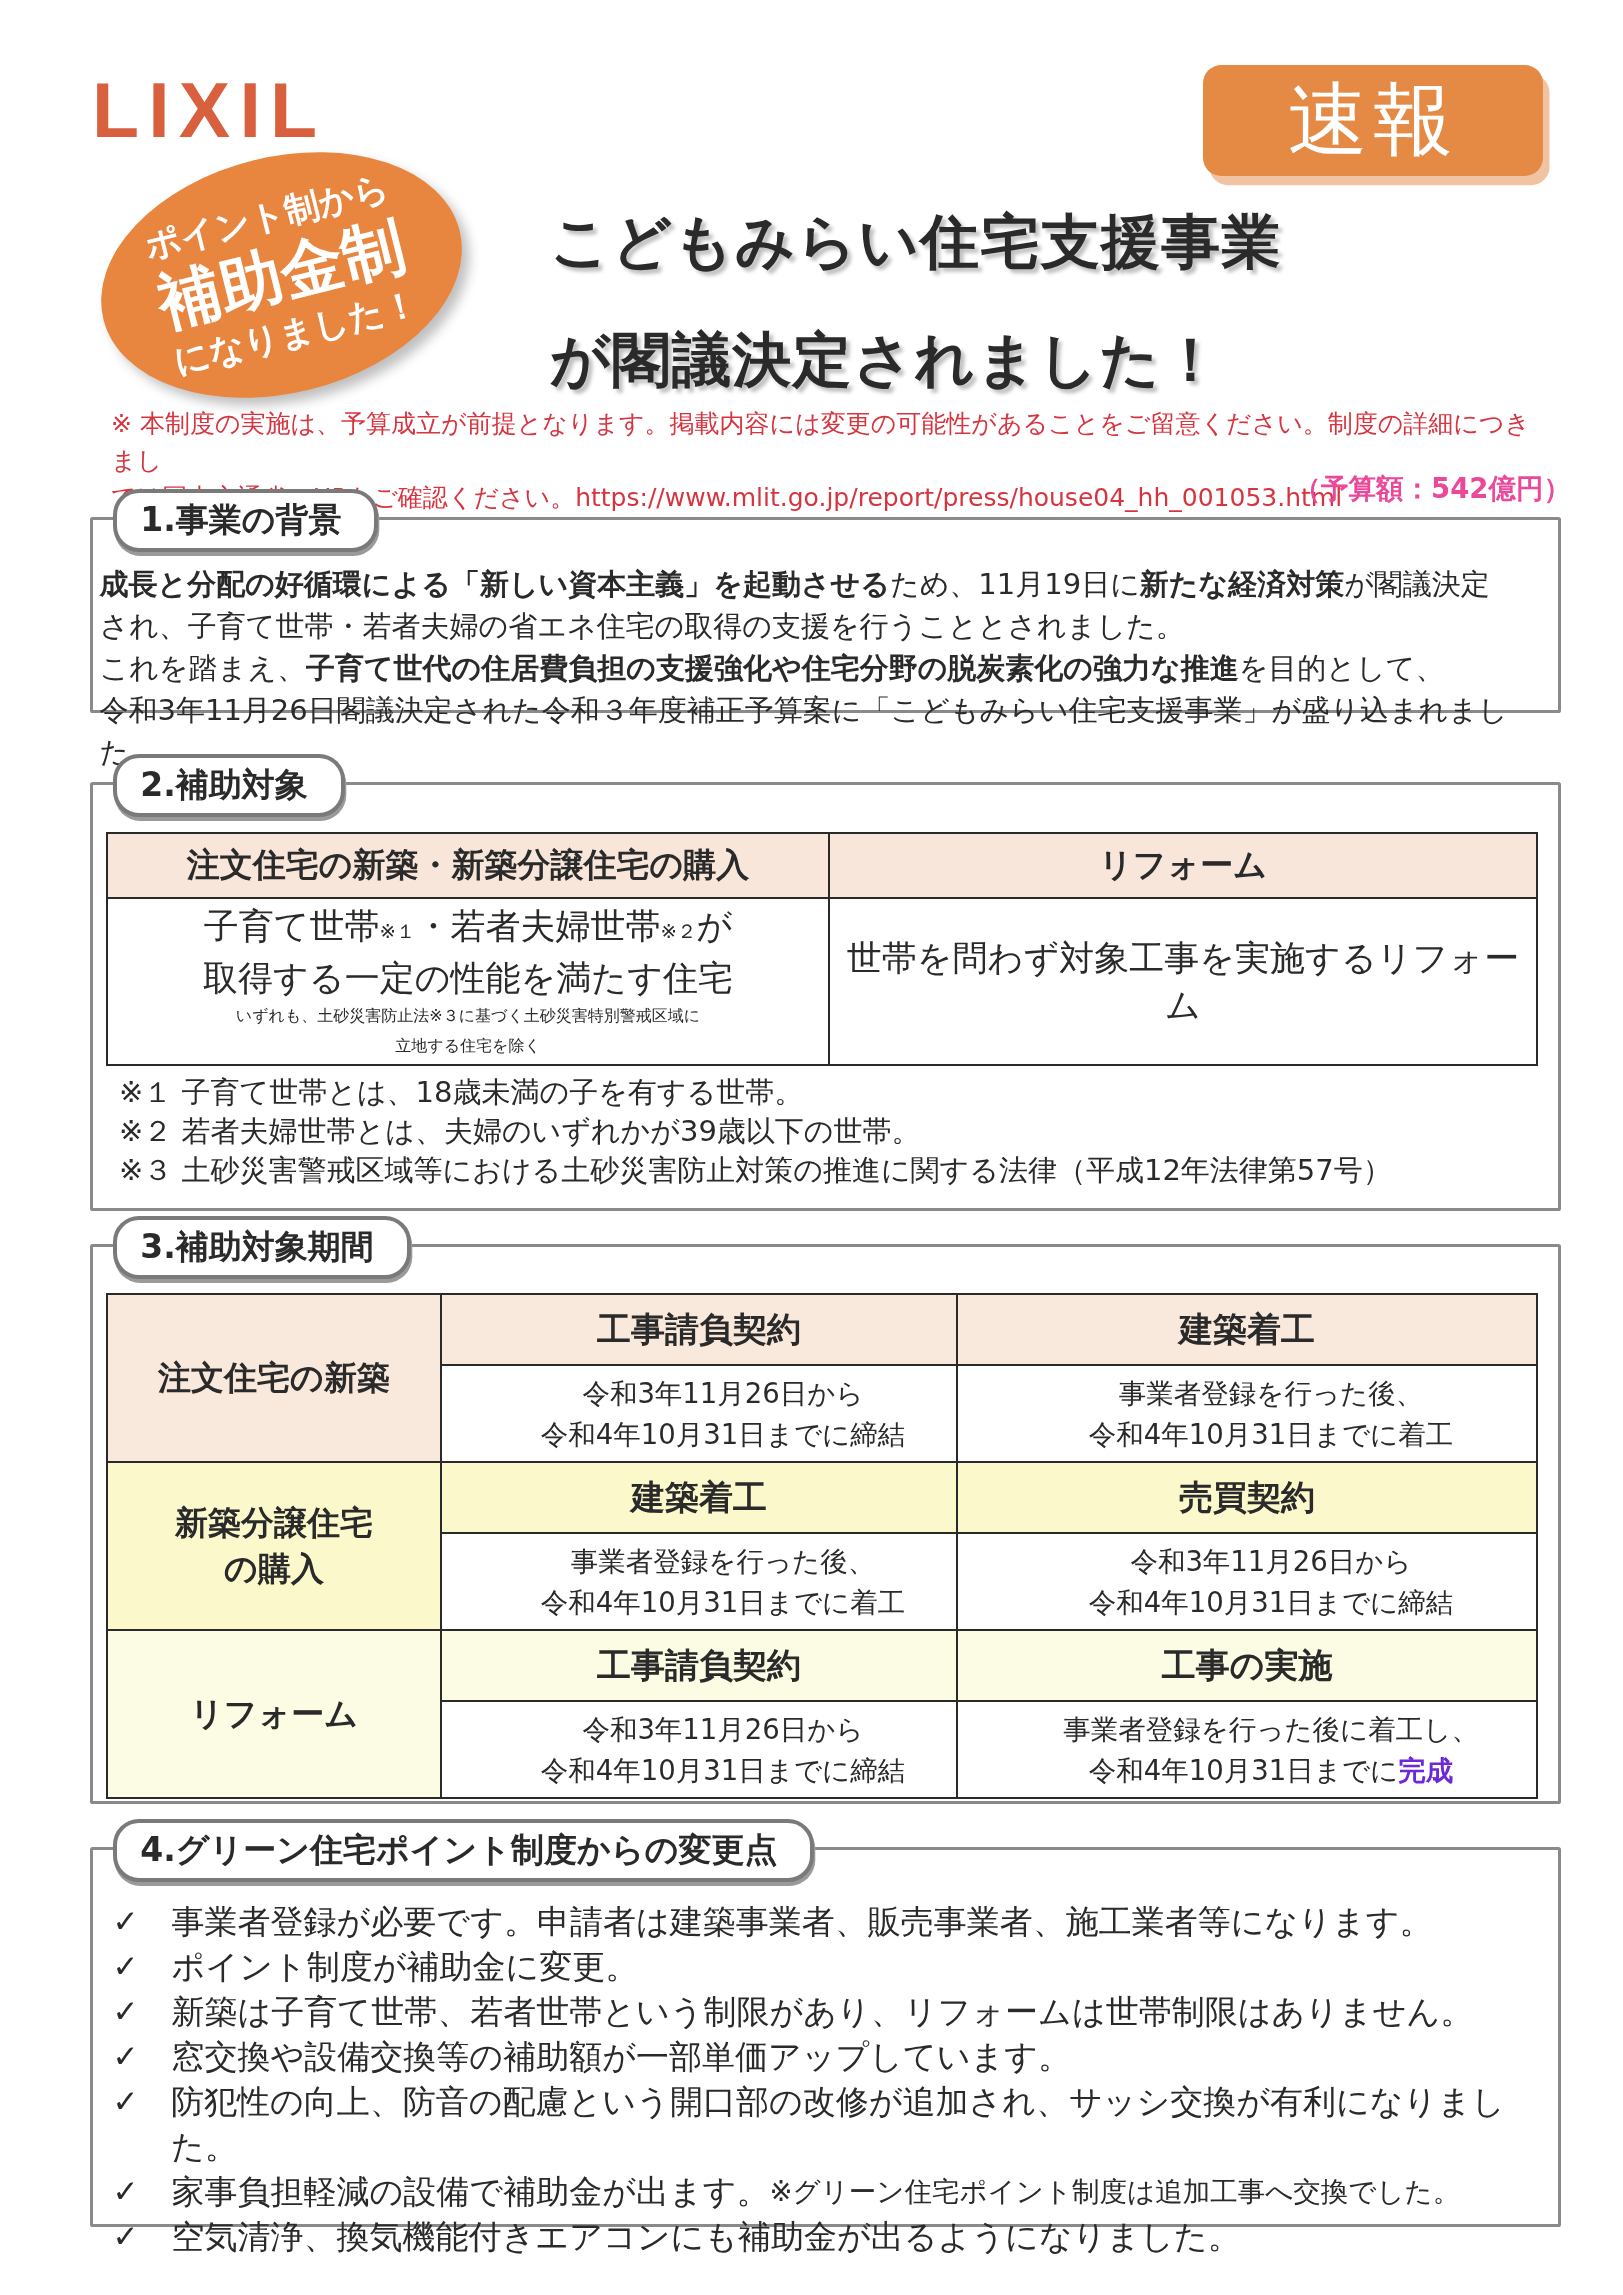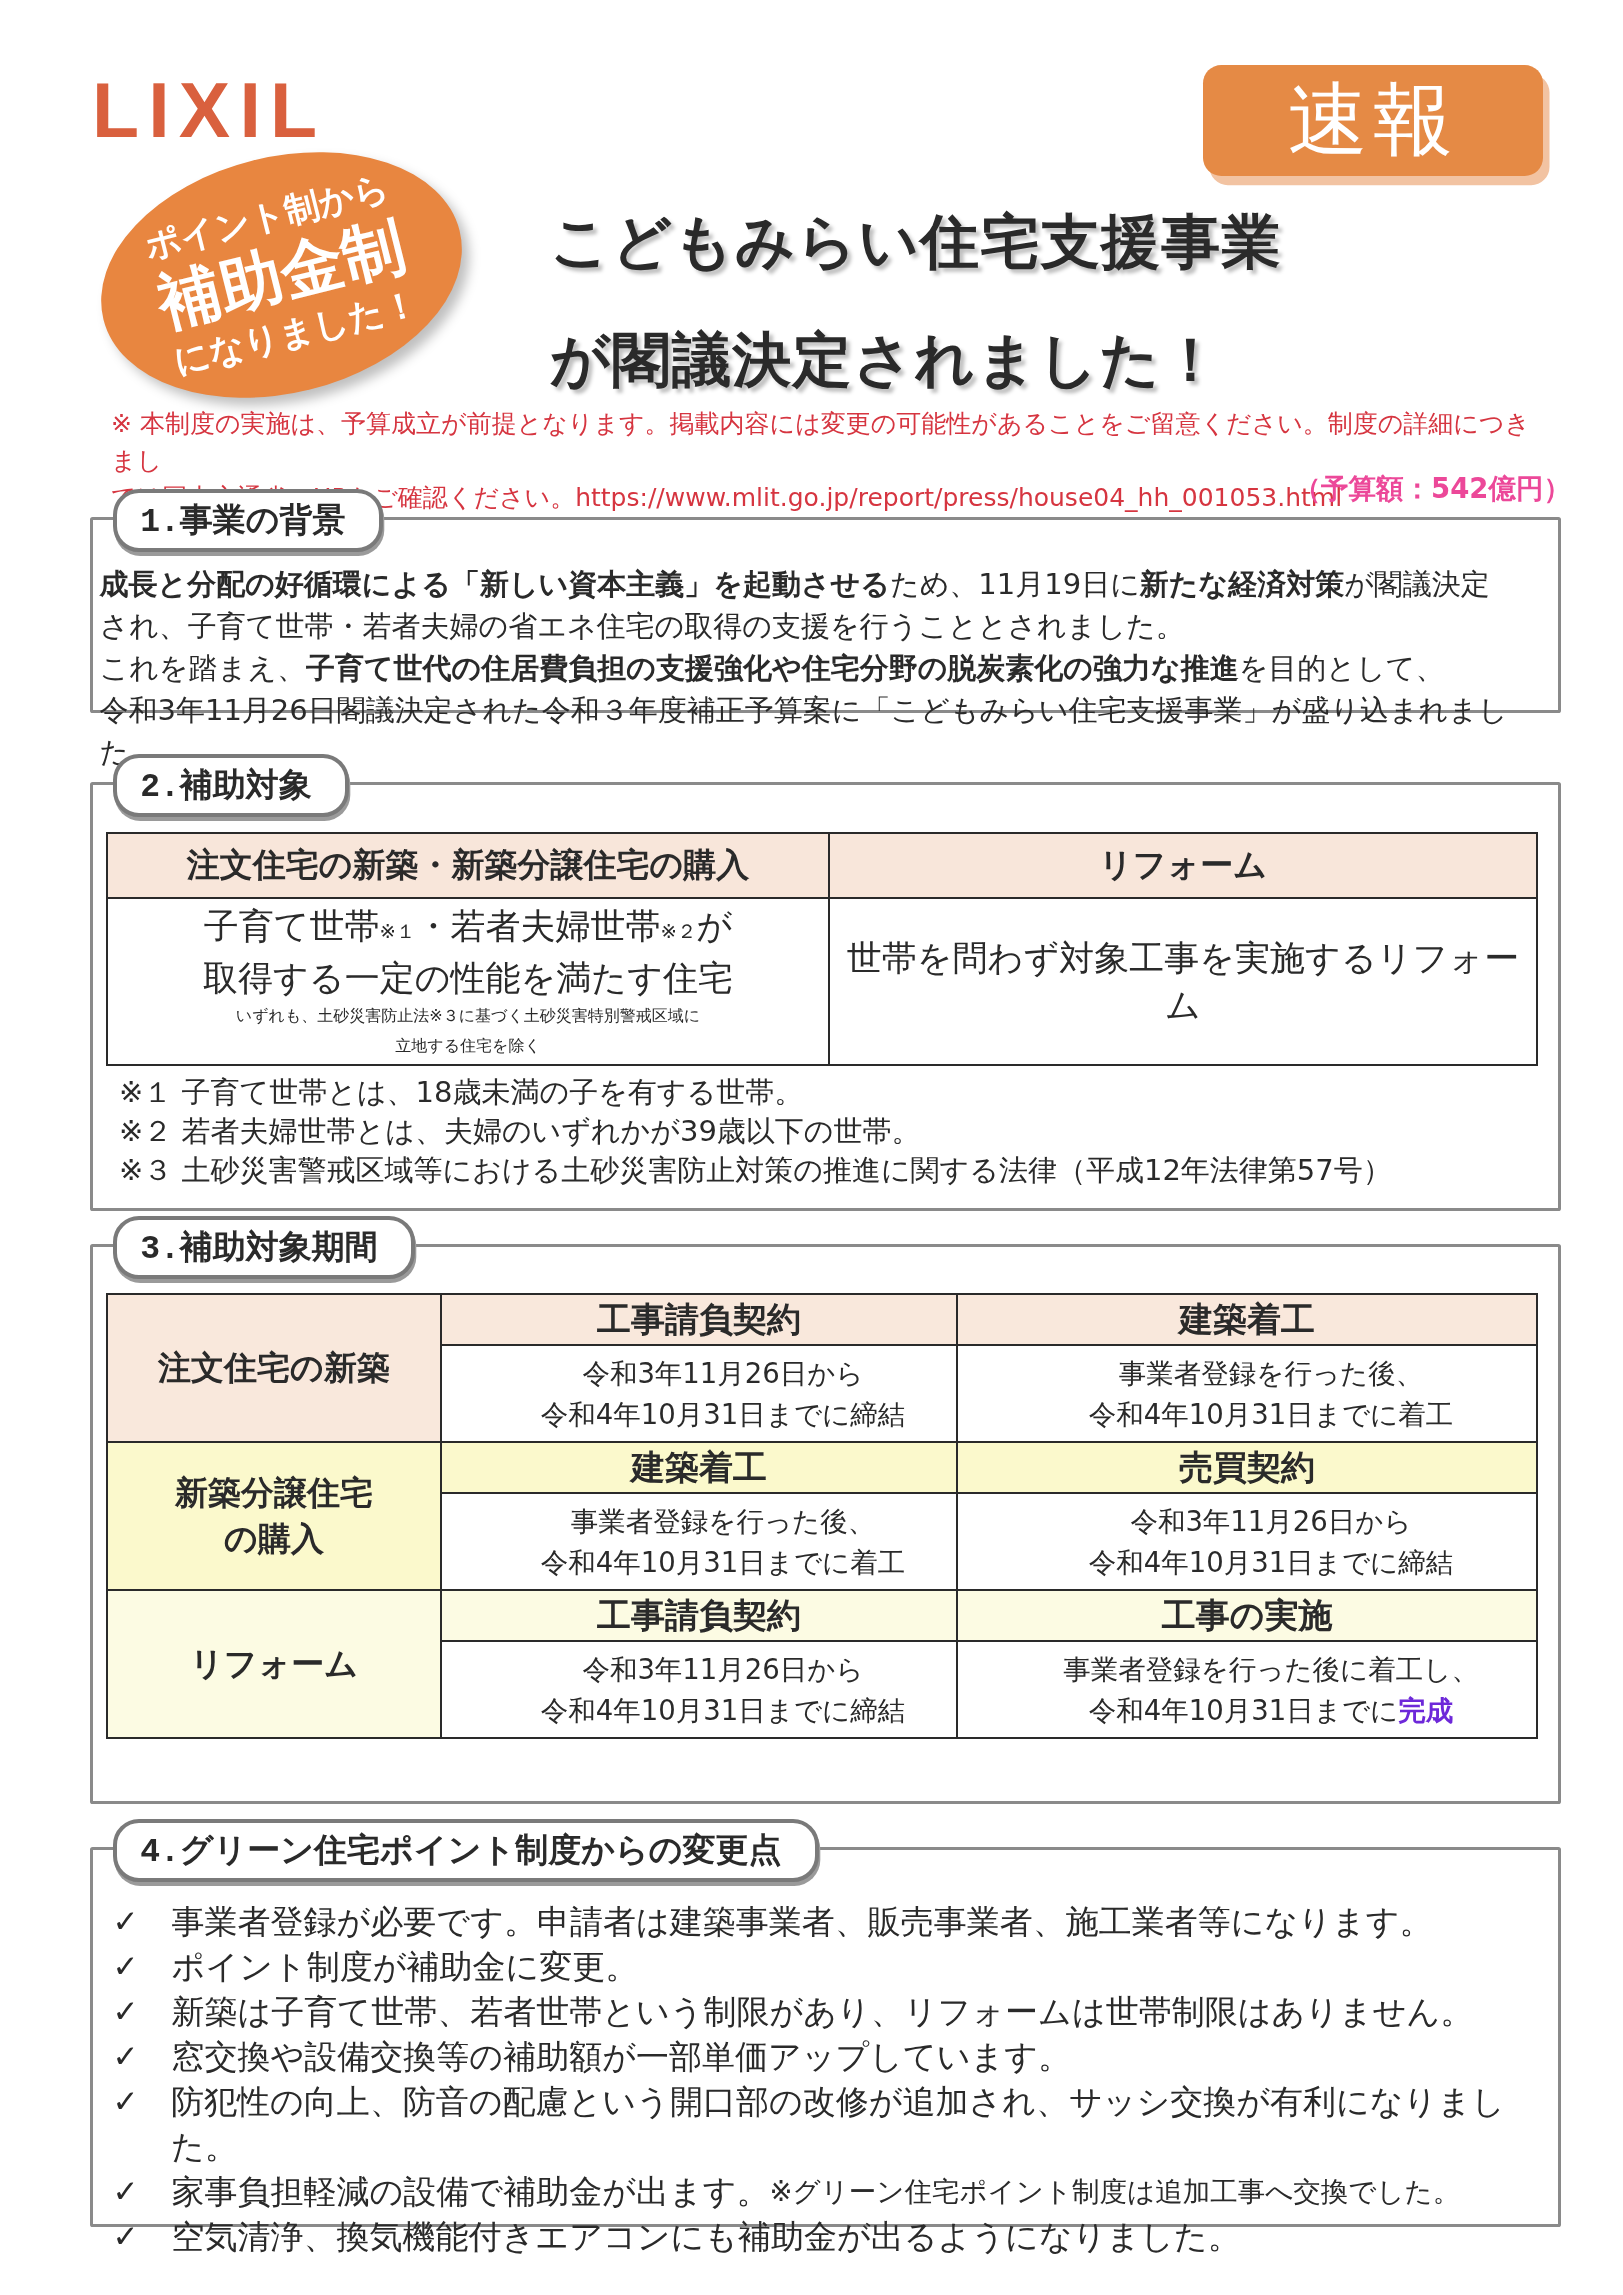--- a/index.html
+++ b/index.html
@@ -15,42 +15,42 @@
   .oval .o1 { font-size: 35px; }
   .oval .o2 { font-size: 63px; line-height: 1.15; }
   .oval .o3 { font-size: 35px; }
 
   .headline { position: absolute; left: 550px; top: 183px; font-weight: bold; font-size: 59px; line-height: 118px; color: #2a2a2a; text-shadow: 3.9px 3.9px 3.9px rgba(0,0,0,0.25); letter-spacing: 1.3px; }
 
   .notice { position: absolute; left: 111px; top: 405px; width: 1427px; color: #d63540; font-size: 25px; line-height: 37px; }
   .budget { position: absolute; right: 52px; top: 471px; font-weight: bold; font-size: 27.5px; color: #ec4899; }
 
   .section { position: absolute; left: 90px; width: 1471px; border: 3.9px solid #8a8a8a; border-radius: 2.6px; background: #fff; }
-  .section-tab { position: absolute; left: 19.6px; top: -31px; height: 63px; padding: 0 33px 0 23.6px; background: #fff; border: 4.6px solid #7a7a7a; border-radius: 26px; display: flex; align-items: center; font-weight: bold; font-size: 33px; color: #2a2a2a; box-shadow: 1.3px 3.9px 0 #9a9a9a; font-family: Liberation Mono, monospace; }
+  .section-tab { position: absolute; left: 19.6px; top: -31px; height: 63px; padding: 0 33px 0 23.6px; background: #fff; border: 4.6px solid #7a7a7a; border-radius: 26px; display: flex; align-items: center; font-weight: bold; font-size: 33px; color: #2a2a2a; box-shadow: 1.3px 3.9px 0 #9a9a9a; }
 
   .s1 { top: 517px; height: 196px; }
   .s1 .body { position: absolute; left: 6.5px; top: 43px; right: 6.5px; font-size: 29px; line-height: 42px; }
   .s1 b { font-weight: bold; }
 
   .s2 { top: 782px; height: 429px; }
   .tbl2 { position: absolute; left: 13px; top: 47px; width: 1432px; border-collapse: collapse; }
   .tbl2 td { border: 2.6px solid #2a2a2a; text-align: center; vertical-align: middle; }
   .tbl2 .hd { background: #f8e6da; height: 65px; font-weight: bold; font-size: 33px; text-align: center; }
   .tbl2 .c1 { width: 722px; height: 167px; }
   .tbl2 .big { font-size: 35px; line-height: 46px; }
   .tbl2 .big sub { font-size: 19.6px; vertical-align: baseline; }
   .tbl2 .small { font-size: 16px; line-height: 30px; }
   .tbl2 .c2 { font-size: 35px; }
   .notes { position: absolute; left: 26px; top: 288px; font-size: 29px; line-height: 39px; }
 
   .s3 { top: 1244px; height: 560px; }
   .tbl3 { position: absolute; left: 13px; top: 46px; width: 1432px; border-collapse: collapse; }
   .tbl3 td { border: 2.6px solid #2a2a2a; text-align: center; vertical-align: middle; }
   .tbl3 .rowhd { width: 334px; font-weight: bold; font-size: 33px; line-height: 46px; }
-  .tbl3 .colhd { height: 51px; font-weight: bold; font-size: 34px; }
+  .tbl3 .colhd { height: 71px; font-weight: bold; font-size: 34px; }
   .tbl3 .val { height: 97px; font-size: 27.5px; line-height: 41px; padding-left: 48px; }
   .pink { background: #f9e8dc; }
   .yellow { background: #fbf9cc; }
   .yellow-light { background: #fcfbe3; }
   .red { color: #6d28d9; font-weight: bold; }
 
   .s4 { top: 1847px; height: 380px; }
   .checks { position: absolute; left: 19.6px; top: 49px; list-style: none; font-size: 33px; line-height: 45px; }
   .checks li { display: flex; }
   .checks .ck { width: 59px; font-size: 31px; }

